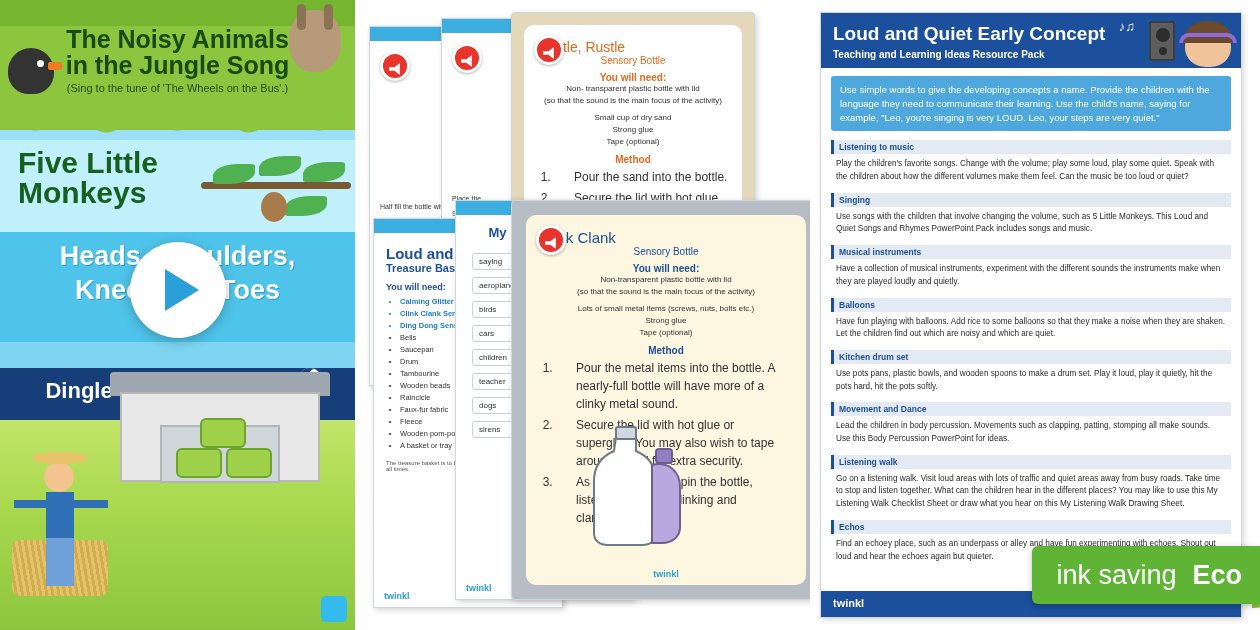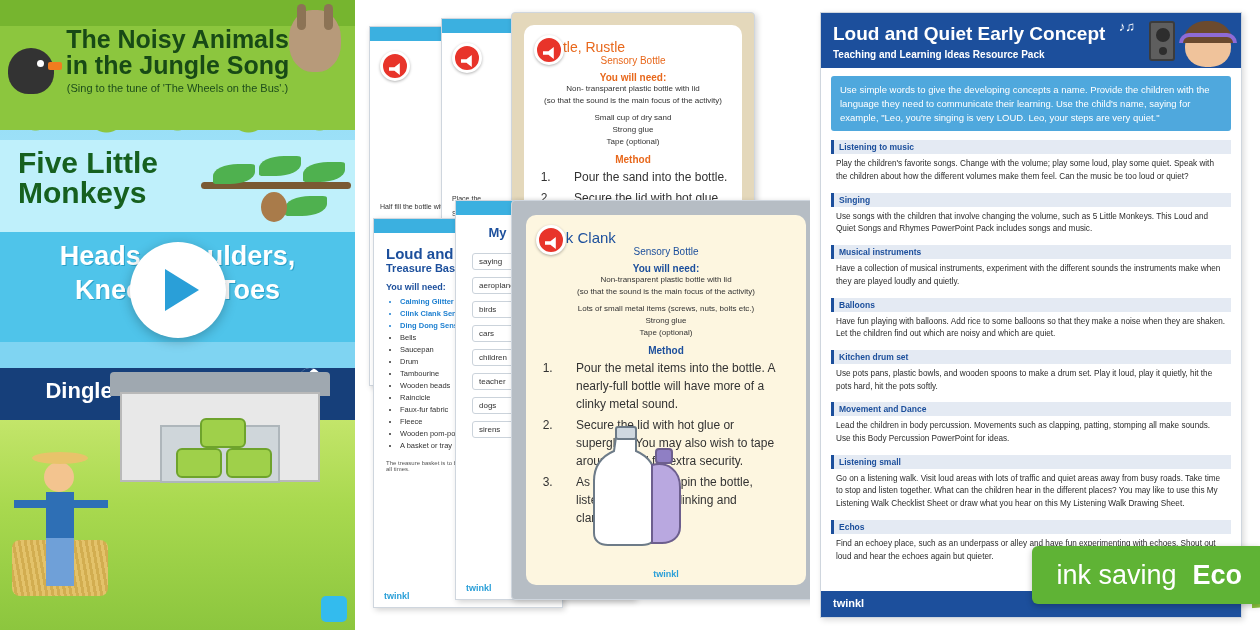--- a/index.html
+++ b/index.html
@@ -462,21 +462,21 @@
       </div>
       <div class="sec">
         <div class="sec-h">Kitchen drum set</div>
         <div class="sec-b">Use pots pans, plastic bowls, and wooden spoons to make a drum set. Play it loud, play it quietly, hit the pots hard, hit the pots softly.</div>
       </div>
       <div class="sec">
         <div class="sec-h">Movement and Dance</div>
         <div class="sec-b">Lead the children in body percussion. Movements such as clapping, patting, stomping all make sounds. Use this Body Percussion PowerPoint for ideas.</div>
       </div>
       <div class="sec">
-        <div class="sec-h">Listening small</div>
+        <div class="sec-h">Listening walk</div>
         <div class="sec-b">Go on a listening walk. Visit loud areas with lots of traffic and quiet areas away from busy roads. Take time to stop and listen together. What can the children hear in the different places? You may like to use this My Listening Walk Checklist Sheet or draw what you hear on this My Listening Walk Drawing Sheet.</div>
       </div>
       <div class="sec">
         <div class="sec-h">Echos</div>
         <div class="sec-b">Find an echoey place, such as an underpass or alley and have fun experimenting with echoes. Shout out loud and hear the echoes again but quieter.</div>
       </div>
 
       <div class="sheet-foot">
         <span class="tw">twinkl</span>
       </div>

